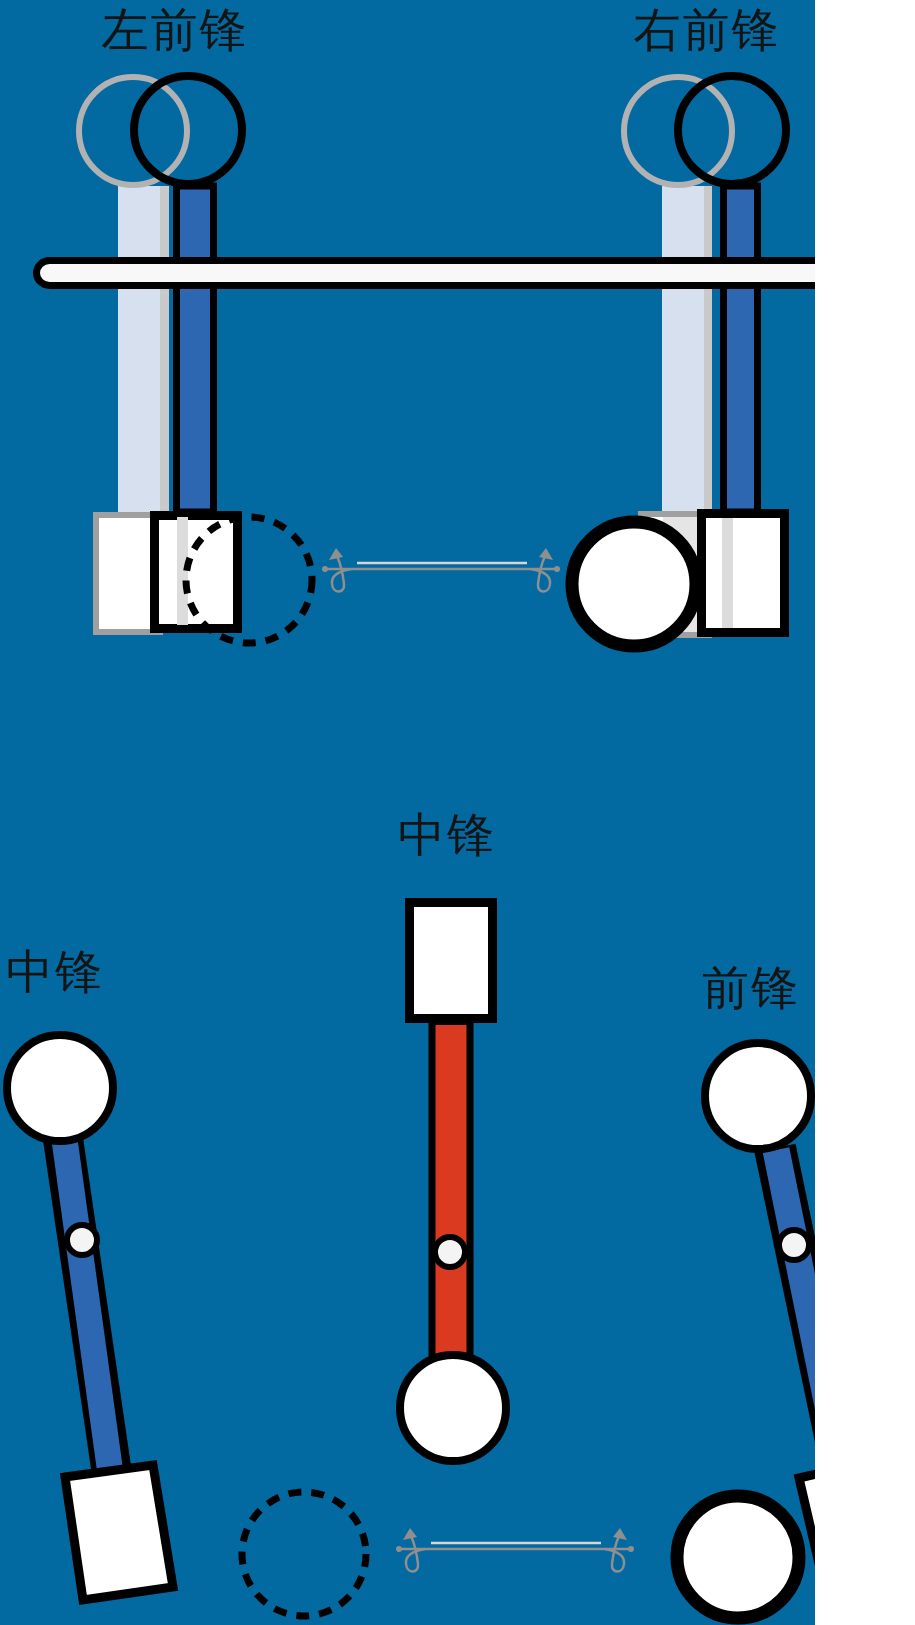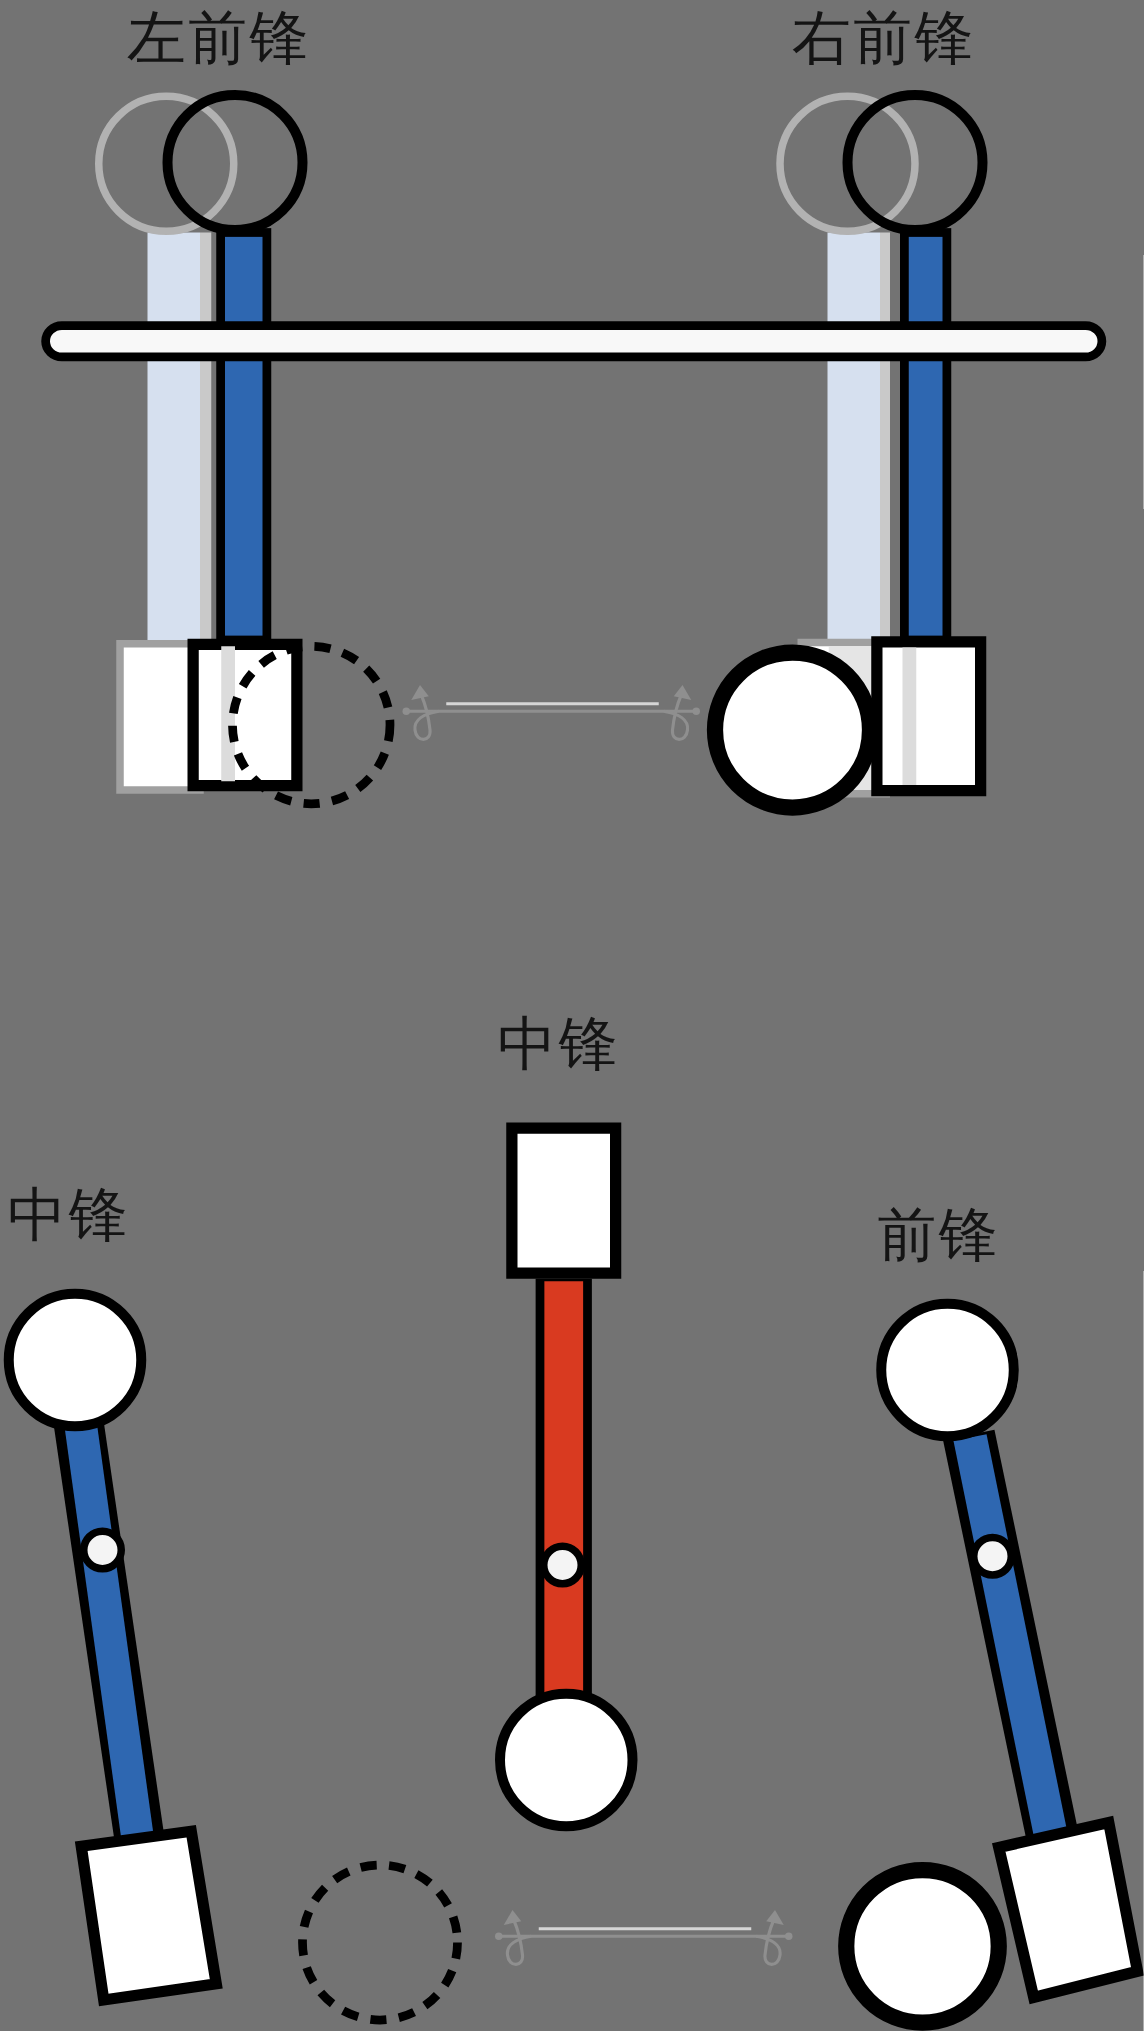--- a/index.html
+++ b/index.html
@@ -1,16 +1,16 @@
 <!DOCTYPE html>
 <html style="--rod-blue: #2e67b1; --rod-red: #d93a20; --ghost-rod-blue: #d6e0ef; --ghost-stroke: #b2b2b2; --ghost-square-stroke: #a0a0a0; --bar-fill: #f8f8f8; --pivot-fill: #f4f4f4; --arrow-gray: #8f8f8f; --outline-black: #000000;"><head>
 <meta charset="utf-8">
 <style>
   html,body{margin:0;padding:0;background:#fff;}
-  .stage{position:relative;width:915px;height:1625px;background:#737373;overflow:hidden;
+  .stage{position:relative;width:815px;height:1625px;background:#0369a1;overflow:hidden;
          font-family:"Liberation Sans",sans-serif;}
   svg{display:block;}
   .lbl{font-family:"Liberation Sans",sans-serif;font-size:47px;font-weight:500;
        fill:#141414;letter-spacing:2px;}
   .ghost-rod{fill:var(--ghost-rod-blue);}
   .ghost-edge{fill:#c9c9c9;}
   .ghost-circle{fill:none;stroke:var(--ghost-stroke);stroke-width:6;}
   .ghost-square{fill:#fff;stroke:var(--ghost-square-stroke);stroke-width:6;}
   .rod-main{fill:var(--rod-blue);stroke:#000;stroke-width:7;}
   .stroke-blue{stroke:var(--rod-blue);}

